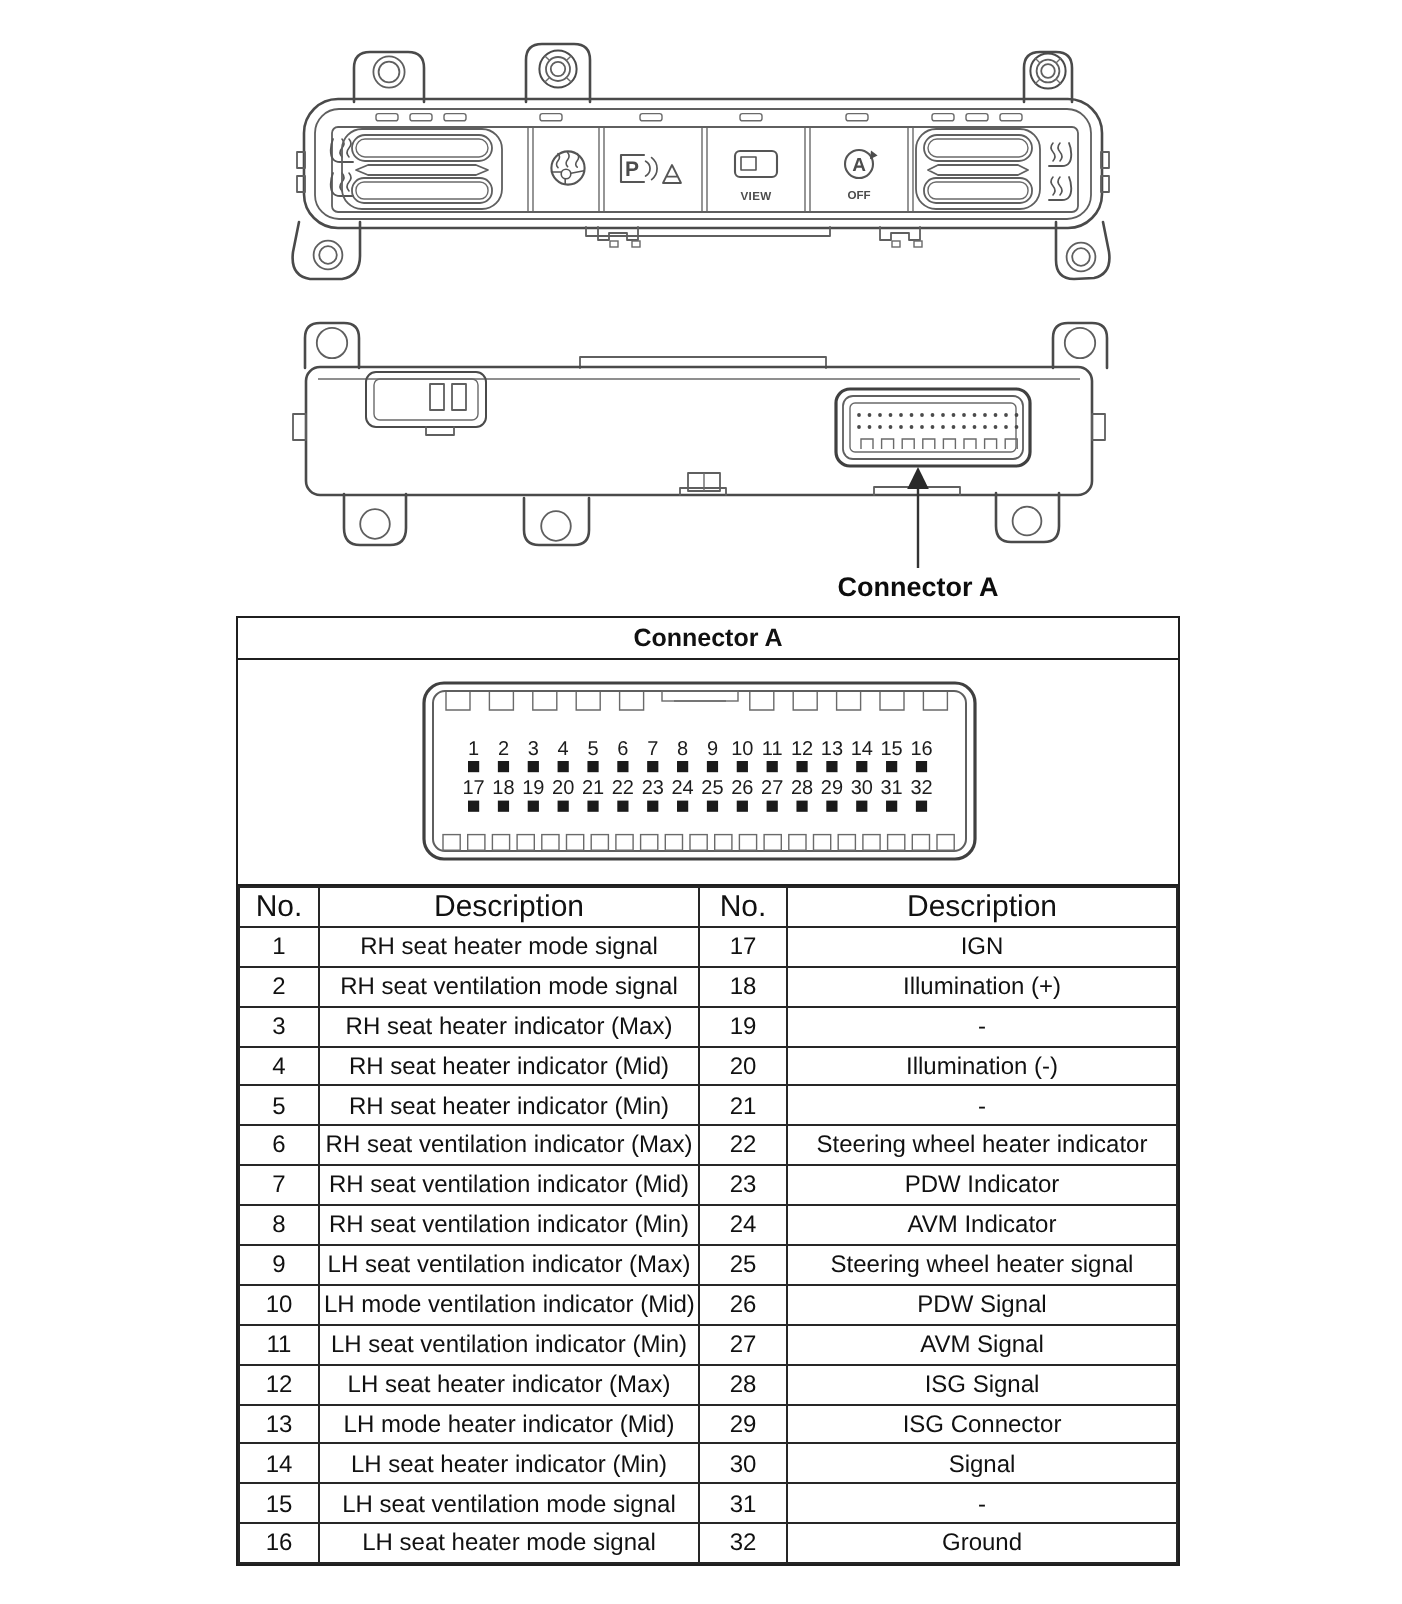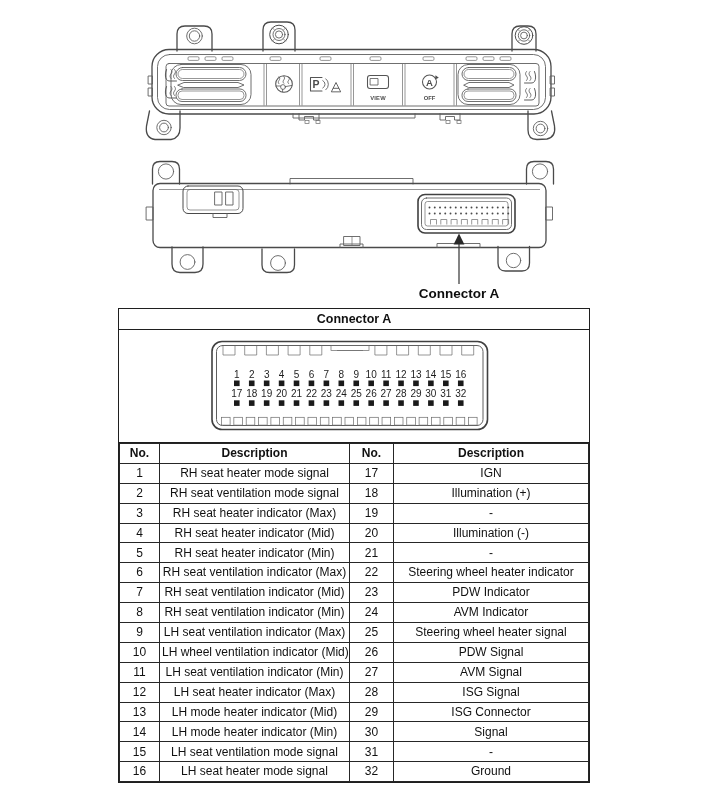--- a/index.html
+++ b/index.html
@@ -17,21 +17,21 @@
   .callout-label{position:absolute;left:409px;top:286px;width:100px;text-align:center;
         font-weight:bold;font-size:13.5px;color:#0d0d0d;}
   .connector-box{position:absolute;left:118px;top:308px;width:470px;border:1.5px solid #1f1f1f;background:#fff;}
   .connector-box-title{height:20px;line-height:20px;text-align:center;font-weight:bold;font-size:12.5px;
         border-bottom:1.5px solid #1f1f1f;}
   .connector-diagram-wrap{position:relative;height:112px;border-bottom:1.2px solid #1f1f1f;}
   .connector-diagram-wrap svg{position:absolute;left:0;top:0;}
   table.pin-table{border-collapse:collapse;width:100%;table-layout:fixed;}
   table.pin-table th,table.pin-table td{border:1px solid #262626;height:18.9px;padding:0 2px;
         text-align:center;font-size:12px;line-height:1.05;overflow:hidden;white-space:nowrap;}
-  table.pin-table th{font-size:12px;font-weight:bold;text-align:center;}
+  table.pin-table th{font-size:15px;font-weight:normal;text-align:center;}
 </style>
 </head>
 <body>
 
 <div class="page">
 
   <svg style="top:0" width="701" height="150" viewBox="0 0 701 150">
     <defs>
       <g id="seat-glyph">
         <path class="icon-stroke" style="stroke-width:0.95" d="M2.5,0.5 C1,4 1,8.5 2.5,10.5 C3.3,11.6 4.5,12 6,12 L12.5,12"></path>
@@ -438,21 +438,21 @@
             <td>AVM Indicator</td>
           </tr>
           <tr>
             <td>9</td>
             <td>LH seat ventilation indicator (Max)</td>
             <td>25</td>
             <td>Steering wheel heater signal</td>
           </tr>
           <tr>
             <td>10</td>
-            <td>LH wheel ventilation indicator (Mid)</td>
+            <td>LH mode ventilation indicator (Mid)</td>
             <td>26</td>
             <td>PDW Signal</td>
           </tr>
           <tr>
             <td>11</td>
             <td>LH seat ventilation indicator (Min)</td>
             <td>27</td>
             <td>AVM Signal</td>
           </tr>
           <tr>
@@ -462,21 +462,21 @@
             <td>ISG Signal</td>
           </tr>
           <tr>
             <td>13</td>
             <td>LH mode heater indicator (Mid)</td>
             <td>29</td>
             <td>ISG Connector</td>
           </tr>
           <tr>
             <td>14</td>
-            <td>LH mode heater indicator (Min)</td>
+            <td>LH seat heater indicator (Min)</td>
             <td>30</td>
             <td>Signal</td>
           </tr>
           <tr>
             <td>15</td>
             <td>LH seat ventilation mode signal</td>
             <td>31</td>
             <td>-</td>
           </tr>
           <tr>

